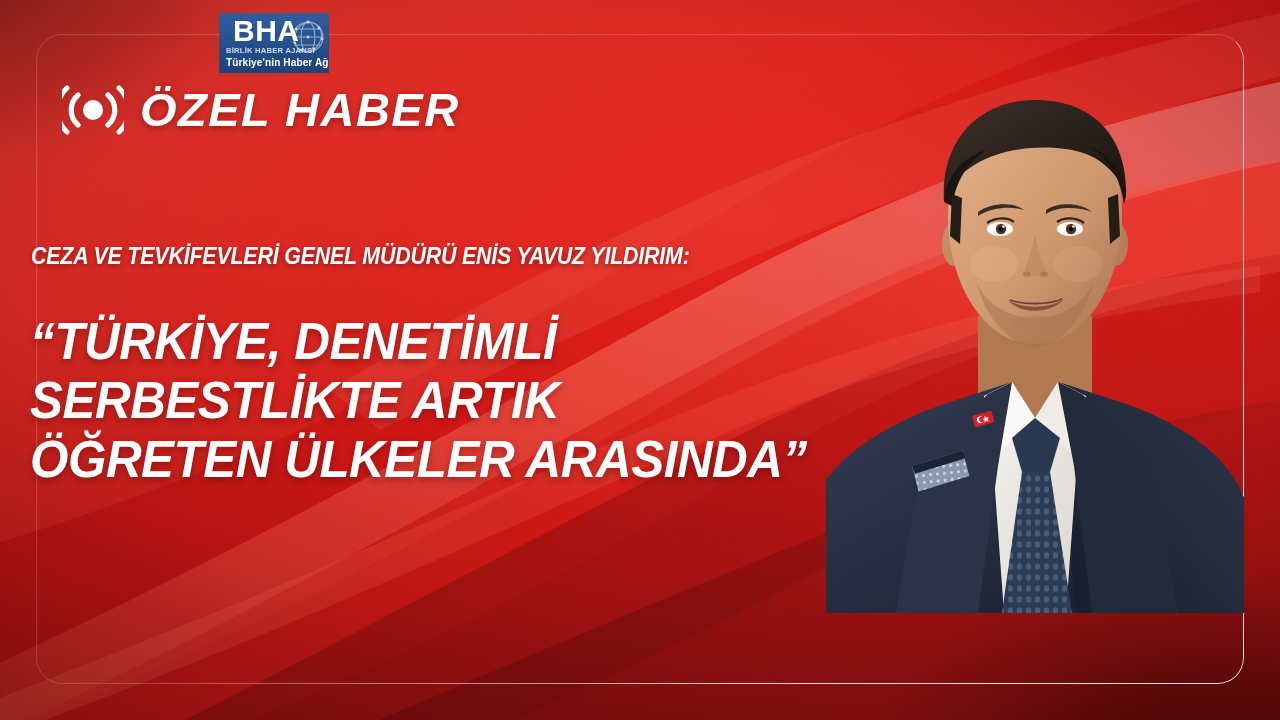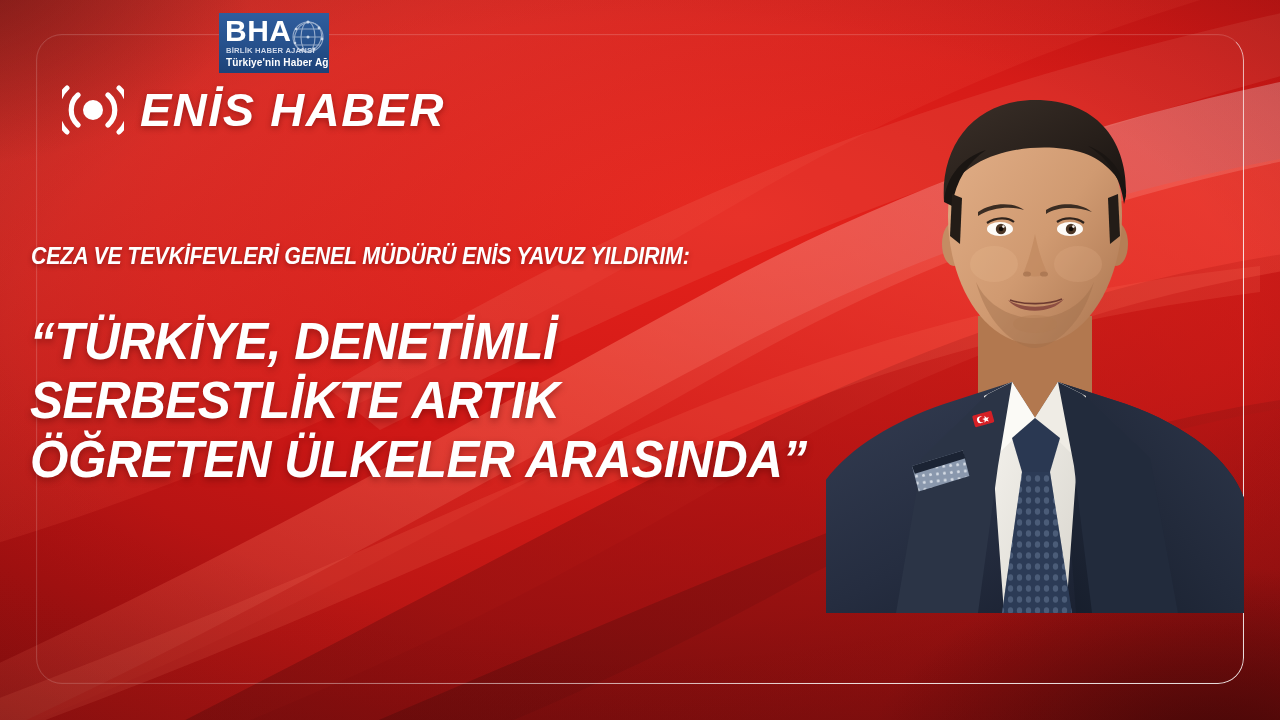--- a/index.html
+++ b/index.html
@@ -66,21 +66,21 @@
     position:absolute;left:219px;top:13px;
     width:110px;height:60px;
     background:linear-gradient(180deg,#2f5d9e 0%,#27528e 48%,#1d4278 100%);
     overflow:hidden;
   }
   .logo .globe{
     position:absolute;right:1px;top:4px;width:40px;height:40px;
     opacity:.95;
   }
   .logo .bha{
-    position:absolute;left:6px;top:3px;
+    position:absolute;left:14px;top:3px;
     font-size:30px;font-weight:bold;letter-spacing:.5px;
     color:#fff;line-height:30px;
     font-family:"Liberation Sans",sans-serif;
   }
   .logo .sub1{
     position:absolute;left:7px;top:33px;
     font-size:8px;font-weight:bold;letter-spacing:.2px;
     color:#cfd9ea;line-height:9px;white-space:nowrap;
     transform:scaleX(.96);transform-origin:left center;
   }
@@ -347,21 +347,21 @@
   <div class="live-row">
     <svg class="live-icon" viewBox="0 0 62 56" xmlns="http://www.w3.org/2000/svg">
       <circle cx="31" cy="28" r="10" fill="#ffffff"></circle>
       <g fill="none" stroke="#ffffff" stroke-linecap="round">
         <path d="M16,13 A20,20 0 0 0 16,43" stroke-width="5.2"></path>
         <path d="M46,13 A20,20 0 0 1 46,43" stroke-width="5.2"></path>
         <path d="M5,6 A30,30 0 0 0 5,50" stroke-width="5"></path>
         <path d="M57,6 A30,30 0 0 1 57,50" stroke-width="5"></path>
       </g>
     </svg>
-    <div class="ozel">ENİS HABER</div>
+    <div class="ozel">ÖZEL HABER</div>
   </div>
 
   <div class="kicker">CEZA VE TEVKİFEVLERİ GENEL MÜDÜRÜ ENİS YAVUZ YILDIRIM:</div>
 
   <div class="headline">
     <span class="hl">“TÜRKİYE, DENETİMLİ</span>
     <span class="hl">SERBESTLİKTE ARTIK</span>
     <span class="hl">ÖĞRETEN ÜLKELER ARASINDA”</span>
   </div>
 

